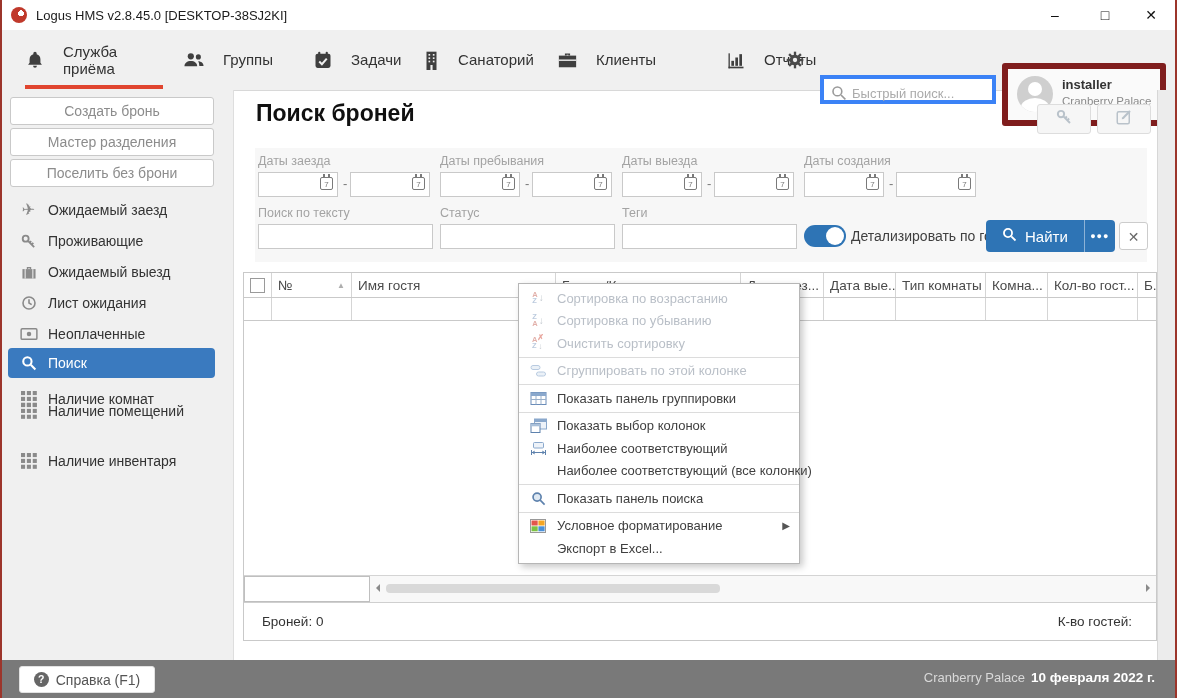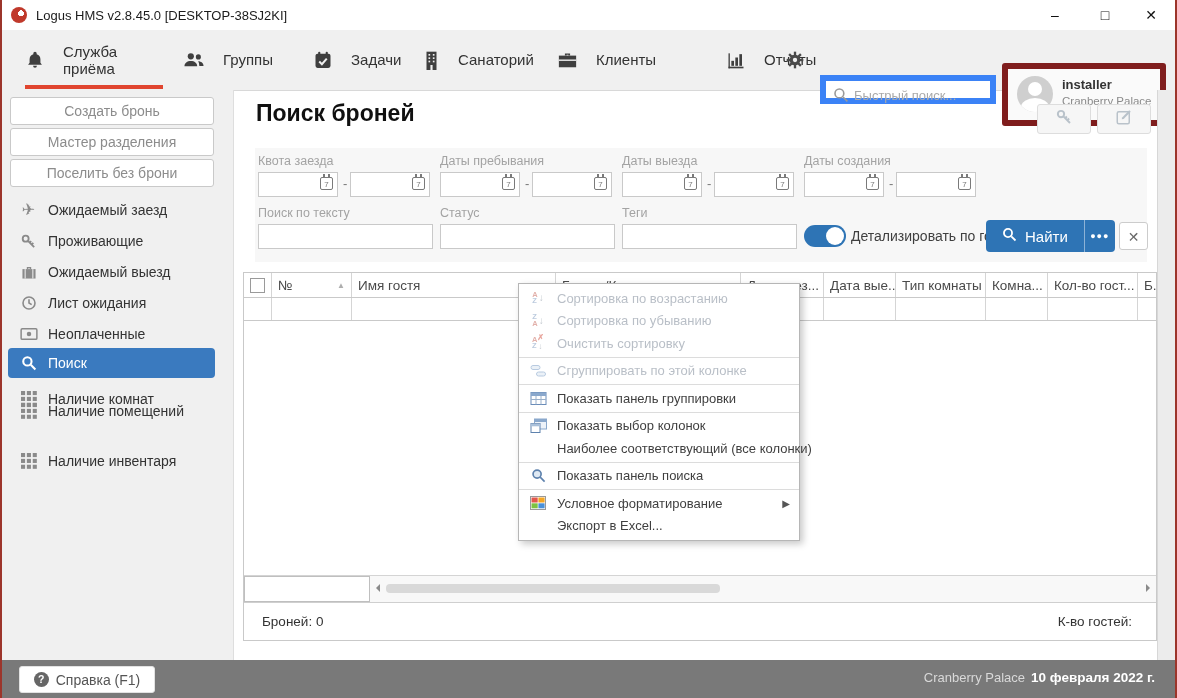--- a/index.html
+++ b/index.html
@@ -11,21 +11,21 @@
     background:radial-gradient(circle at 62% 40%, #fff 0 3px, #c0392b 3px);}
   .title-text{position:absolute;left:36px;top:8px;font-size:13px;color:#1b1b1b;white-space:nowrap;}
   .win-btn{position:absolute;top:0;width:46px;height:30px;text-align:center;line-height:30px;
     font-size:14px;color:#111;cursor:default;}
   
   .navbar{position:absolute;left:0;top:30px;right:0;height:60px;background:#f0f0f0;border-bottom:1px solid #d8d8d8;}
   .tab{position:absolute;top:0;height:59px;display:flex;align-items:center;gap:18px;font-size:15px;color:#333;}
   .tab .nicon{display:flex;align-items:center;}
   .tab-underline{position:absolute;left:0;bottom:0;height:4px;width:100%;background:#e0452f;}
   .gear-btn{position:absolute;left:783px;top:20px;width:24px;height:24px;display:flex;align-items:center;justify-content:center;}
-  .quick-search{position:absolute;left:820px;top:45px;width:176px;height:29px;background:#fff;border:6px solid #3b82f6;box-sizing:border-box;}
+  .quick-search{position:absolute;left:820px;top:45px;width:176px;height:29px;background:#fff;border:4px solid #3b82f6;box-sizing:border-box;}
   .quick-search input{position:absolute;left:26px;top:2px;width:144px;height:22px;border:0;outline:0;font-size:13px;
     font-family:inherit;color:#444;background:transparent;}
   .quick-search input::placeholder{color:#aaa;}
   .qs-icon{position:absolute;left:7px;top:6px;}
   .user-card{position:absolute;left:1002px;top:33px;width:152px;height:51px;background:#fafafa;border:6px solid #7f1d1d;border-radius:3px;}
   .avatar{position:absolute;left:9px;top:7px;width:36px;height:36px;border-radius:50%;background:#cfcfcf;overflow:hidden;}
   .avatar::before{content:"";position:absolute;left:11px;top:6px;width:14px;height:14px;border-radius:50%;background:#fff;}
   .avatar::after{content:"";position:absolute;left:4px;top:22px;width:28px;height:18px;border-radius:50%;background:#fff;}
   .user-name{position:absolute;left:54px;top:8px;font-size:13px;font-weight:bold;color:#333;}
   .user-org{position:absolute;left:54px;top:26px;font-size:11.5px;color:#8a8a8a;}
@@ -340,21 +340,21 @@
   <div class="tool-btn" style="left:1097px;">
     <span>
       <svg width="18" height="18" viewBox="0 0 24 24" fill="none" stroke="#b9c2ca" stroke-width="2">
           <rect x="3" y="5" width="16" height="16" rx="2"></rect>
           <path d="M9 15l2.5-.5L21 5l-2-2-9.5 9.5L9 15z" fill="#b9c2ca" stroke="none"></path>
         </svg>
     </span>
   </div>
 
   <div class="filter-panel">
-    <div class="f-label" style="left:3px;top:6px;">Квота заезда</div>
+    <div class="f-label" style="left:3px;top:6px;">Даты заезда</div>
     <div class="date-input" style="left:3px;">
         <span class="cal"></span>
       </div>
     <span class="dash" style="left:88px;">-</span>
     <div class="date-input" style="left:95px;">
         <span class="cal"></span>
       </div>
 
     <div class="f-label" style="left:185px;top:6px;">Даты пребывания</div>
     <div class="date-input" style="left:185px;">
@@ -530,20 +530,30 @@
         <svg width="17" height="16" viewBox="0 0 17 16">
             <rect x="4.5" y="1" width="12" height="10" fill="#eef3f9" stroke="#8aa8cc"></rect>
             <rect x="4.5" y="1" width="12" height="3" fill="#8aa8cc"></rect>
             <rect x="1" y="5.5" width="9" height="9" fill="#fff" stroke="#5e82ad"></rect>
             <rect x="1" y="5.5" width="9" height="2.8" fill="#a9c0da"></rect>
           </svg>
       </span>
       <span>Показать выбор колонок</span>
     </div>
     <div class="mi">
+      <span class="mi-icon">
+        <svg width="17" height="15" viewBox="0 0 17 15">
+            <rect x="3.5" y="1.5" width="10" height="5.5" rx="1" fill="#eef3f9" stroke="#8aa8cc"></rect>
+            <path d="M1.5 9v5M15.5 9v5M1.5 11.5h14" stroke="#5e82ad" fill="none"></path>
+            <path d="M4.6 9.6v3.8L1.9 11.5zM12.4 9.6v3.8l2.7-1.9z" fill="#5e82ad"></path>
+          </svg>
+      </span>
+      <span>Наиболее соответствующий</span>
+    </div>
+    <div class="mi">
       <span class="mi-icon"></span>
       <span>Наиболее соответствующий (все колонки)</span>
     </div>
     <div class="menu-sep"></div>
     <div class="mi">
       <span class="mi-icon">
         <svg width="15" height="15" viewBox="0 0 16 16" fill="none" stroke="#5e82ad" stroke-width="1.8">
             <circle cx="6.5" cy="6.5" r="4.3" fill="#dfe9f3"></circle>
             <path d="M9.8 9.8L14.5 14.5"></path>
           </svg>

